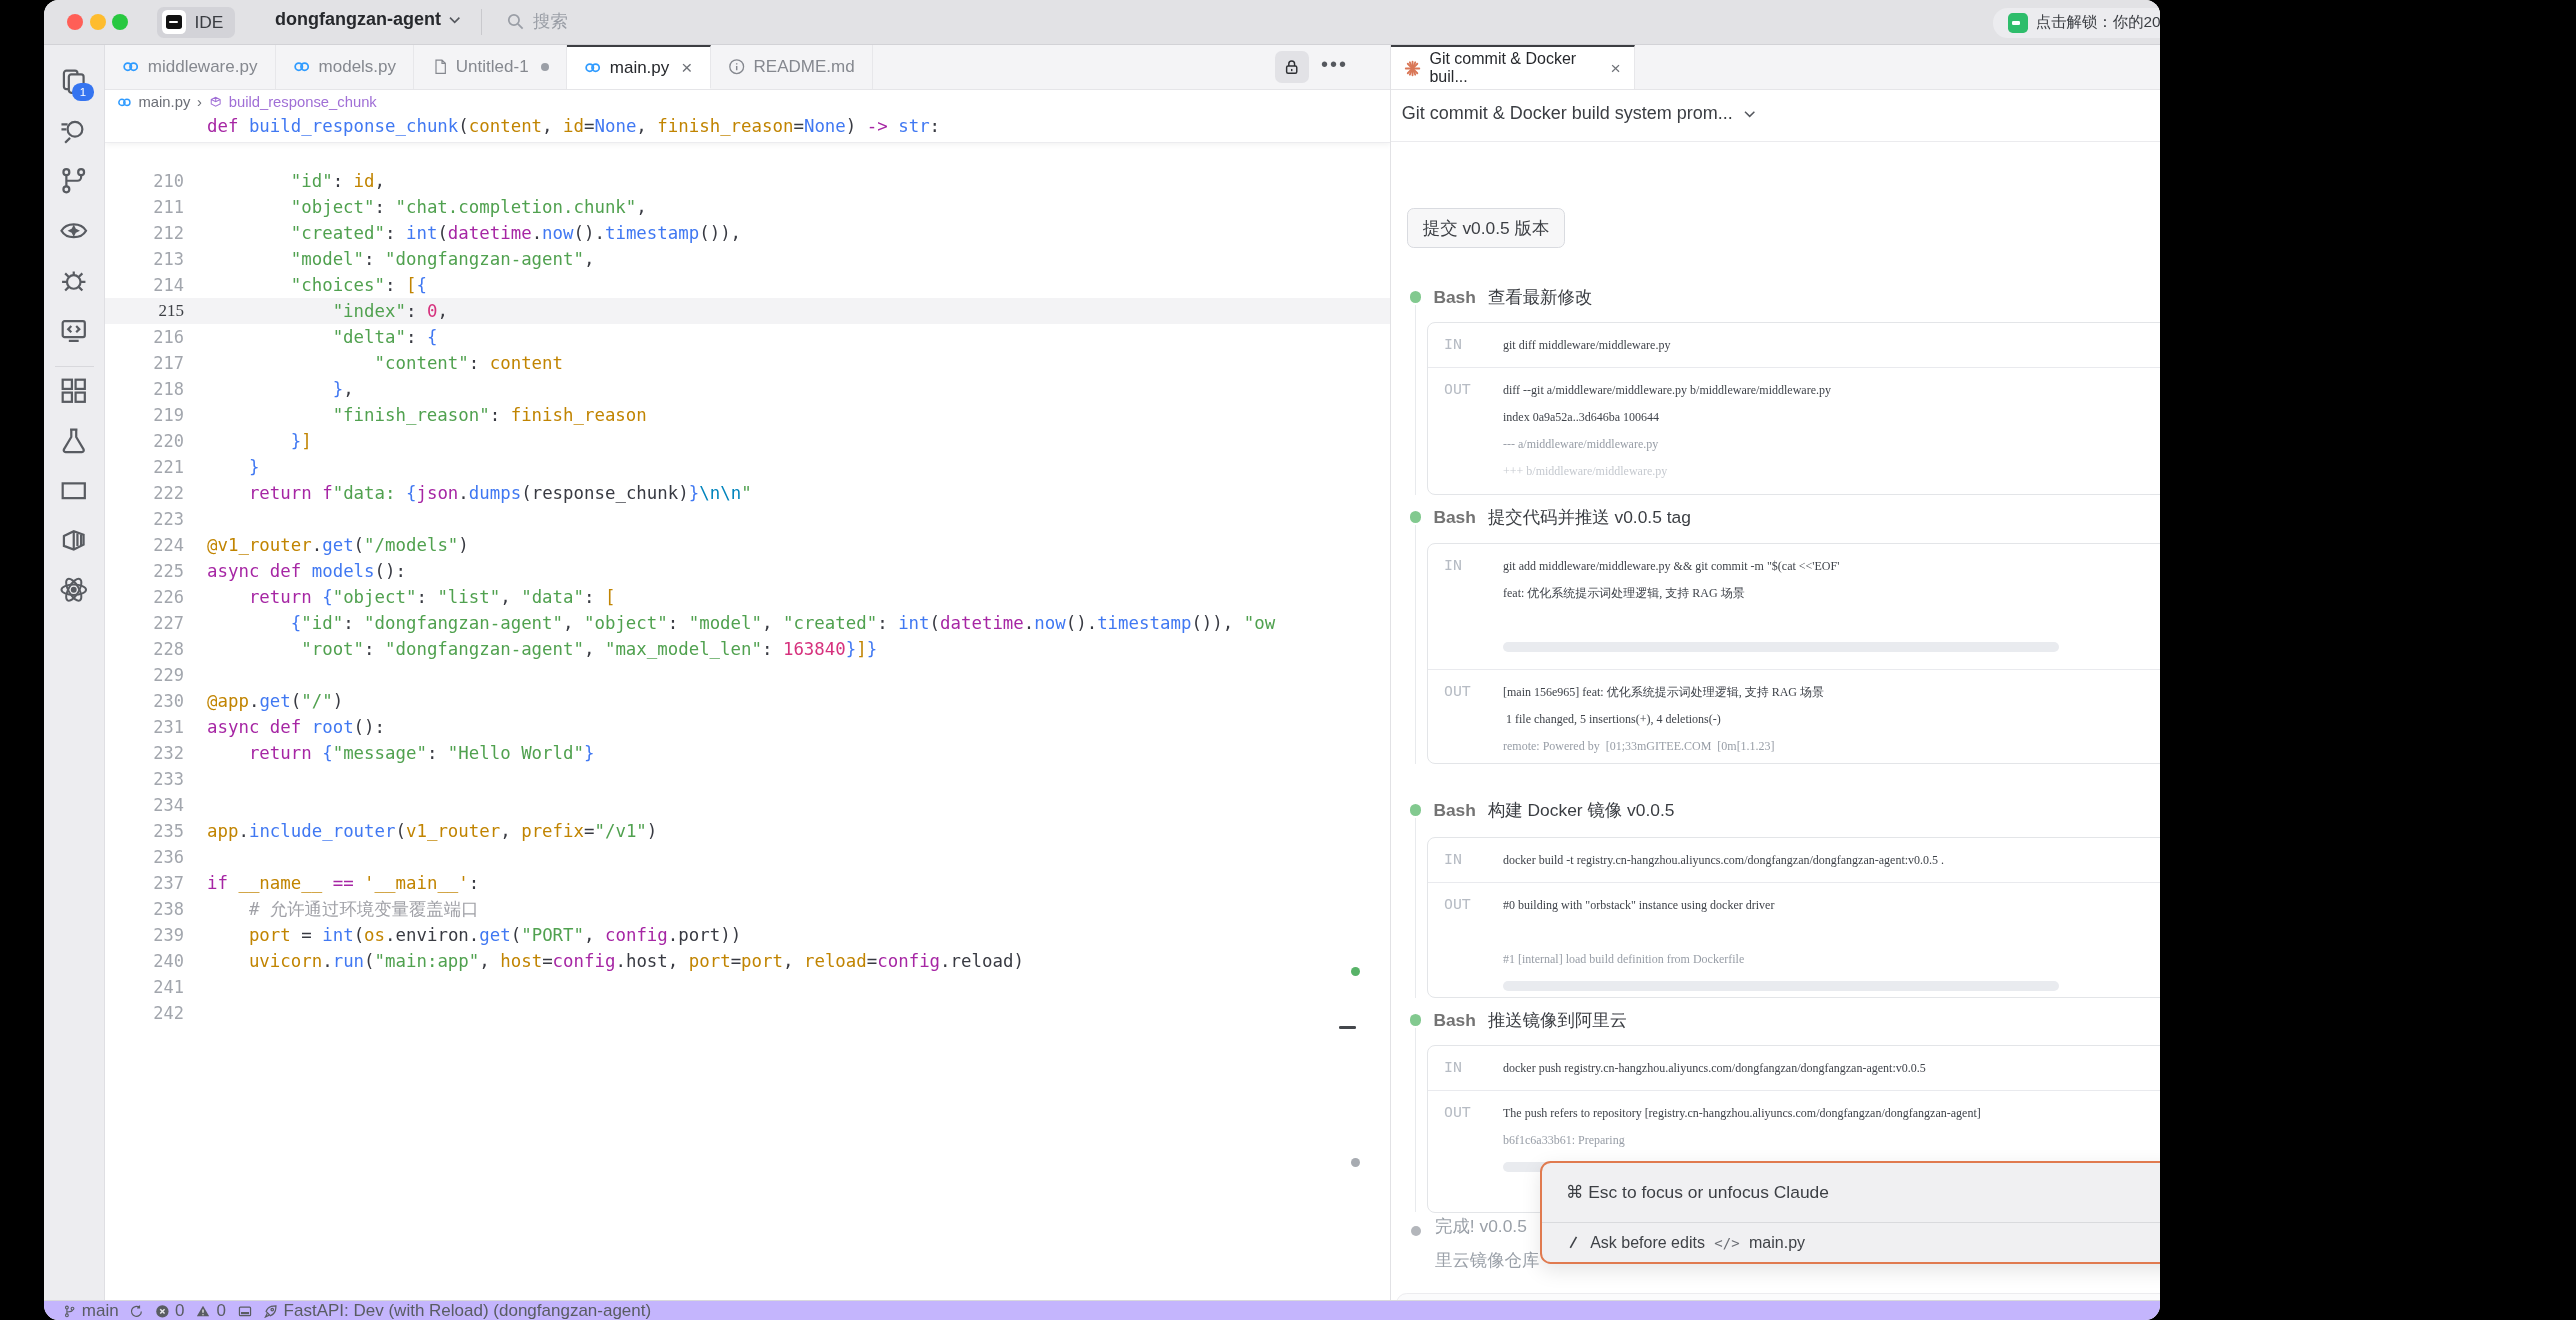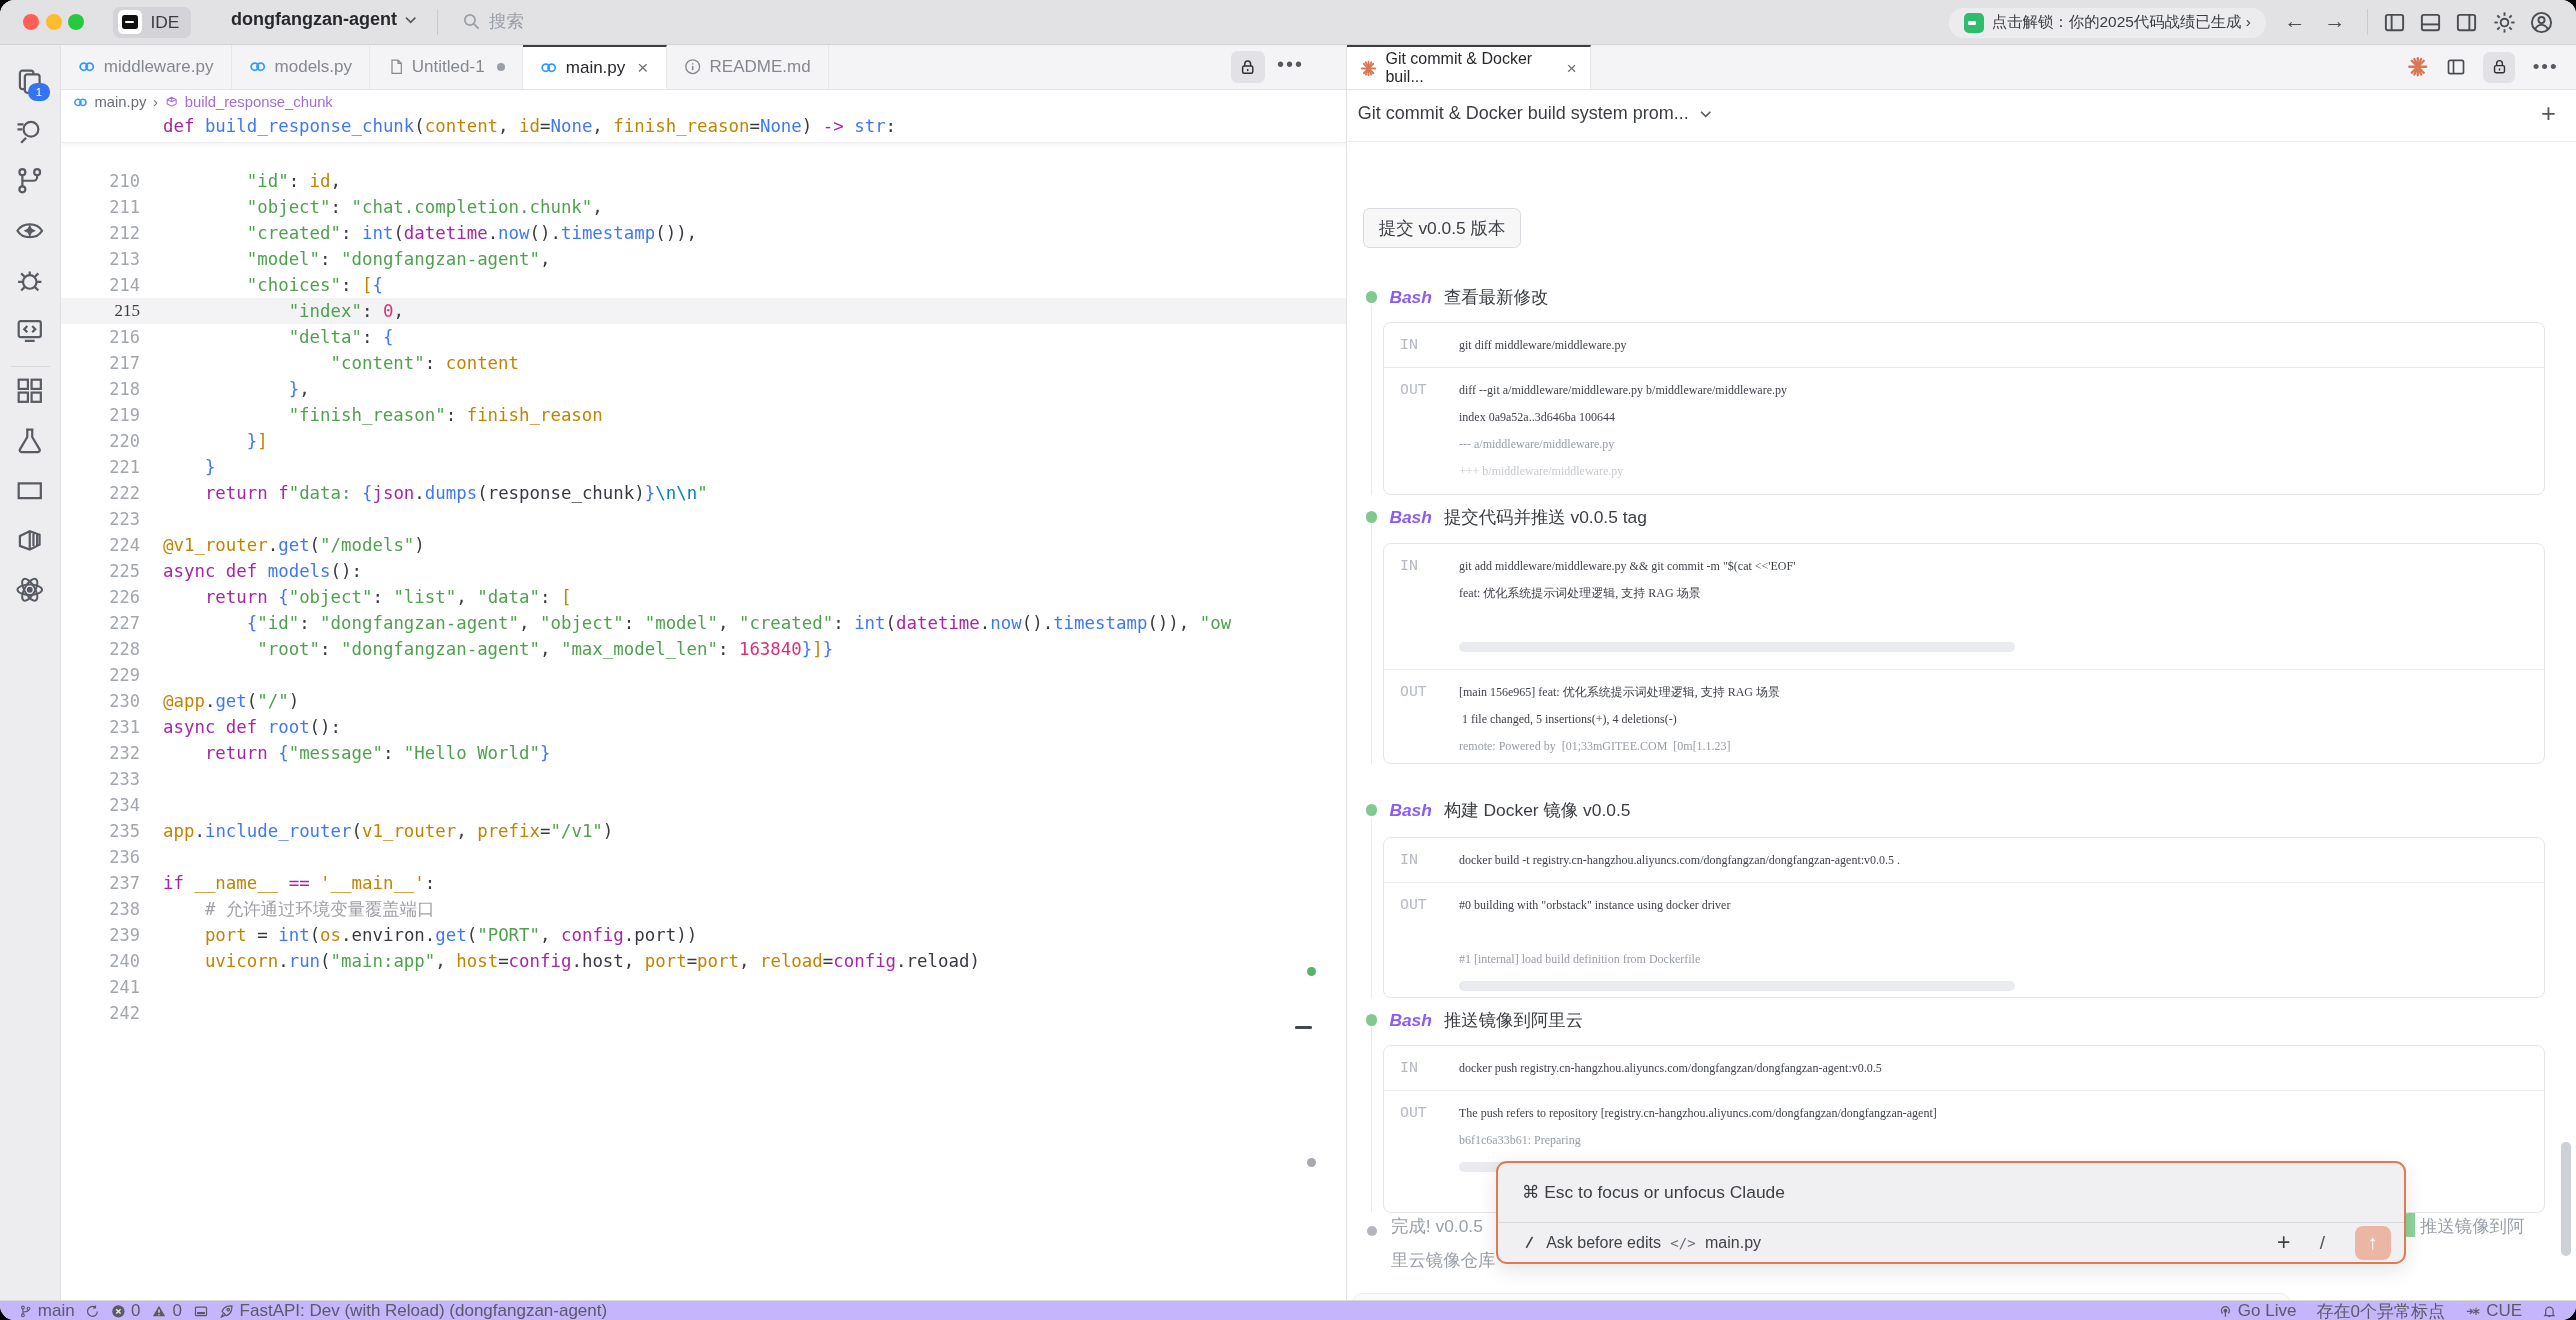--- a/index.html
+++ b/index.html
@@ -1,17 +1,17 @@
 <!DOCTYPE html>
 <html style="font-size:10.7px"><head>
 <meta charset="utf-8">
 <style>
   html,body{margin:0;padding:0;background:#000;}
-  .window{position:relative;width:2576px;height:1320px;background:#fff;border-radius:14.8px;overflow:hidden;
-    font-family:"Liberation Sans","DejaVu Sans",sans-serif;color:#26282c;}
+  .window{position:relative;width:2116px;height:1320px;background:#fff;border-radius:14.8px;overflow:hidden;
+    font-family:"Liberation Sans","DejaVu Sans",sans-serif;color:#26282c;margin-left:44px;}
   
   .titlebar{position:absolute;left:0;top:0;width:2576px;height:44px;background:#e2e2e5;border-bottom:0.7px solid #d2d2d6;}
   .tl{position:absolute;top:14px;width:16px;height:16px;border-radius:50%;}
   .ide-chip{position:absolute;left:113px;top:6.7px;height:31px;background:#d3d3d8;border-radius:6.7px;display:flex;align-items:center;padding:0 12px 0 5.4px;gap:8px;}
   .ide-ic{width:24px;height:24px;background:#fff;border-radius:5.4px;display:flex;align-items:center;justify-content:center;}
   .ide-ic .b{width:16px;height:13.4px;background:#111;border-radius:2.7px;position:relative;}
   .ide-ic .b:after{content:"";position:absolute;left:2.7px;top:5.4px;width:9.4px;height:2px;background:#fff;border-radius:1.3px;
     box-shadow:0 0 0 0 #fff;}
   .ide-label{font-size:17.4px;color:#3a3d42;}
   .proj{position:absolute;left:231px;top:9.4px;font-size:18px;font-weight:700;color:#26282c;display:flex;align-items:center;gap:6.7px;}
@@ -64,21 +64,21 @@
   .p-tab .x{color:#6f7278;font-size:17.4px;margin-left:2.7px;}
   .p-ticons{position:absolute;right:17.4px;top:0;height:44px;display:flex;align-items:center;gap:17.4px;}
   .p-lock{width:32px;height:31px;background:#e2e2e6;border-radius:6.7px;display:flex;align-items:center;justify-content:center;color:#2d2f33;}
   .p-header{position:absolute;left:0;top:45px;width:100%;height:51px;background:#fff;border-bottom:0.7px solid #ebebee;}
   .p-title{position:absolute;left:10.7px;top:13.4px;font-size:18px;color:#3b3e43;display:flex;align-items:center;gap:10.7px;}
   .p-plus{position:absolute;right:20px;top:9.4px;font-size:25.5px;color:#55585c;font-weight:300;}
   .p-body{position:absolute;left:0;top:97px;width:100%;height:1159px;background:#fff;}
   .user-chip{position:absolute;left:16px;top:66px;height:38px;border:1.3px solid #d9dbe0;background:#f7f7f8;border-radius:6.7px;display:flex;align-items:center;padding:0 14.8px;font-size:17.4px;color:#3c3f44;}
   .step-label{position:absolute;left:19px;display:flex;align-items:center;gap:12px;font-size:17.4px;color:#3a3d42;}
   .step-label .dot{width:11.4px;height:11.4px;border-radius:50%;background:#82c98f;}
-  .step-label b{font-weight:700;color:#8b5cf6;font-style:italic;}
+  .step-label b{font-weight:700;color:#737373;}
   .connector{position:absolute;left:23.5px;width:1.3px;background:#e8eaed;}
   .card{position:absolute;left:36px;width:1162px;border:1.3px solid #e3e5e8;border-radius:8px;background:#fff;box-sizing:border-box;overflow:hidden;}
   .io-sec{position:relative;padding:8.7px 16px 8.7px 75px;}
   .io-sec.out{border-top:1.3px solid #e9eaee;}
   .io-tag{position:absolute;left:16px;top:12px;font-size:14.8px;color:#b7bcc4;font-family:"DejaVu Sans Mono","Liberation Mono",monospace;}
   .ioline{font-family:Liberation Serif, serif;font-size:12px;line-height:27px;color:#3f434a;white-space:pre;overflow:hidden;}
   .ioline.dim{color:#979da6;}
   .ioline.fade{color:#c6cad0;}
   .smudge{width:52%;height:10px;border-radius:5.4px;background:#e9ebef;margin:8px 0 8.7px 0;}
   .completion{position:absolute;font-size:17.4px;color:#9aa0a8;z-index:1;}

